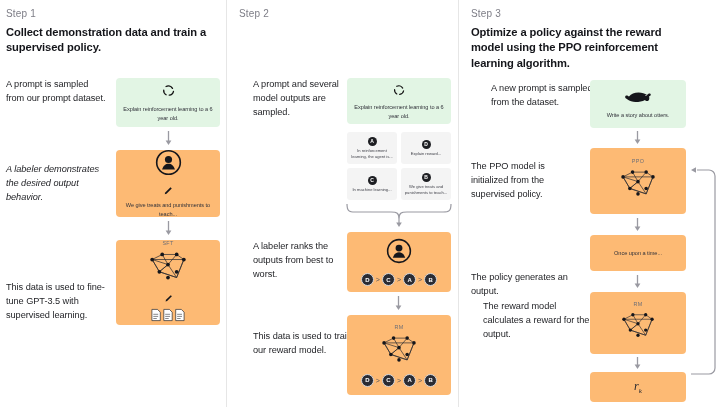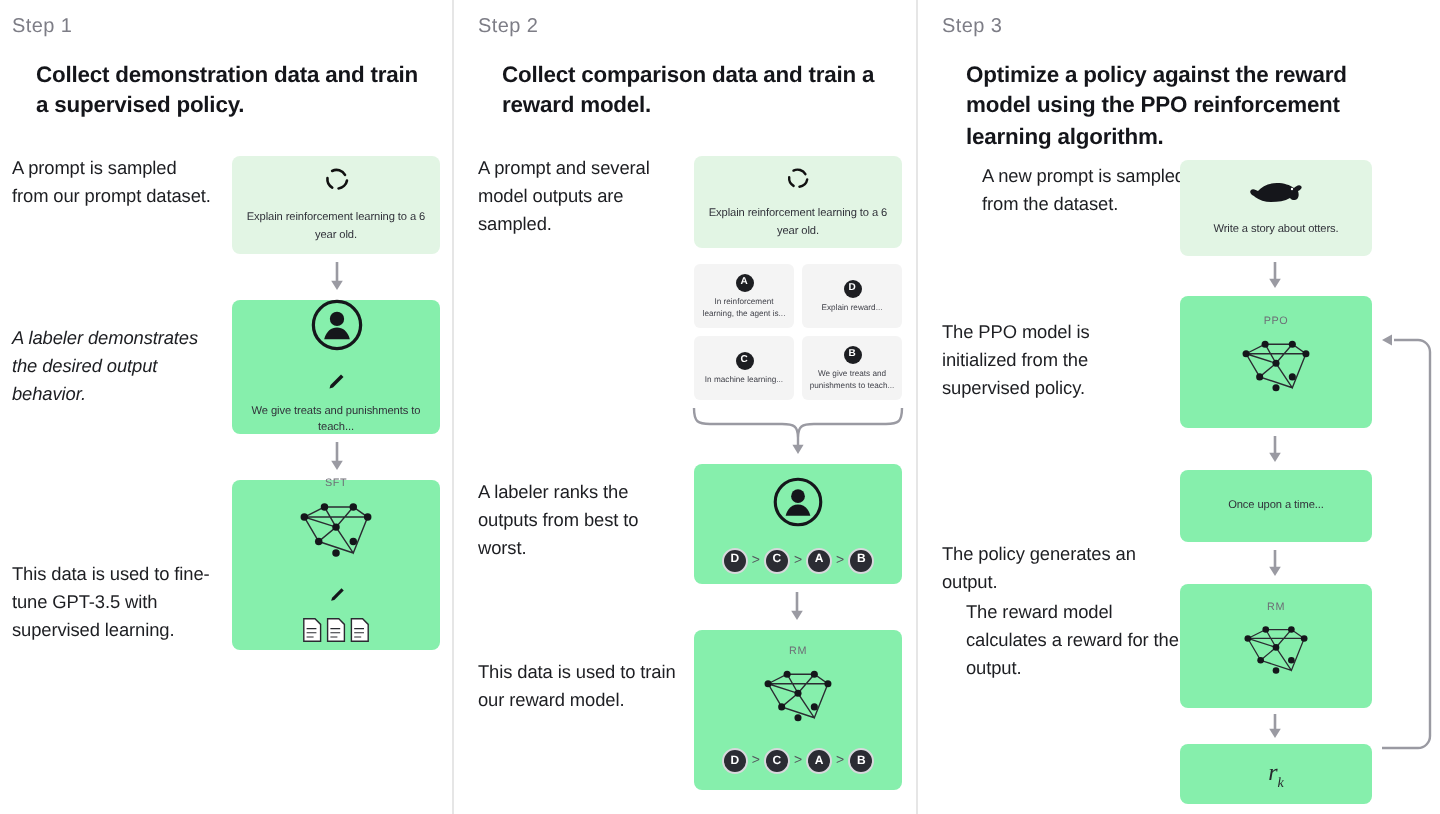--- a/index.html
+++ b/index.html
@@ -29,39 +29,39 @@
     color:#7d7d86;
     letter-spacing:.2px;
     margin:0 0 6px 0;
     font-weight:400;
   }
   .step-title{
     font-size:11.2px;
     font-weight:bold;
     line-height:1.38;
     letter-spacing:-.1px;
-    margin:12px;
+    margin:0;
     color:#14151a;
     max-width:220px;
   }
   .caption{
     position:absolute;
     font-size:9.2px;
     line-height:1.52;
     color:#1d1e22;
     letter-spacing:-.05px;
     width:100px;
   }
-  .col2 .caption{width:104px;}
+  .col2 .caption{width:104px;margin-left:14px;}
   .col3 .caption{width:112px;}
 
   
   .box{
     position:absolute;
-    background:#86efac;
+    background:#fdba74;
     border-radius:4px;
     box-sizing:border-box;
     display:flex;
     flex-direction:column;
     align-items:center;
     justify-content:center;
   }
   .box.green{background:#e2f5e4;}
   .box-text{
     font-size:5.6px;
@@ -220,21 +220,20 @@
               <path d="M21 9 h7 M21 12 h7 M21 15 h5"></path>
               <path d="M38 9 h7 M38 12 h7 M38 15 h5"></path>
           </g>
         </svg>
       </span>
     </div>
   </div>
 
   <div class="column col2">
     <div class="step-label">Step 2</div>
-    <div class="step-title">Collect comparison data and train a reward model.</div>
 
     <div class="caption" style="left:12px;top:78px;">A prompt and several model outputs are sampled.</div>
     <div class="caption" style="left:12px;top:240px;">A labeler ranks the outputs from best to worst.</div>
     <div class="caption" style="left:12px;top:330px;">This data is used to train our reward model.</div>
 
     <div class="box green" style="left:120px;top:78px;width:104px;height:46px;">
       <span class="icon">
         <svg width="12" height="12" viewBox="0 0 24 24" fill="none" stroke="#111" stroke-width="2.4" stroke-linecap="round">
           <path d="M7.5 4.6 A9 9 0 0 1 19.4 8.2"></path>
           <path d="M21.2 13.5 A9 9 0 0 1 13.4 20.7"></path>

